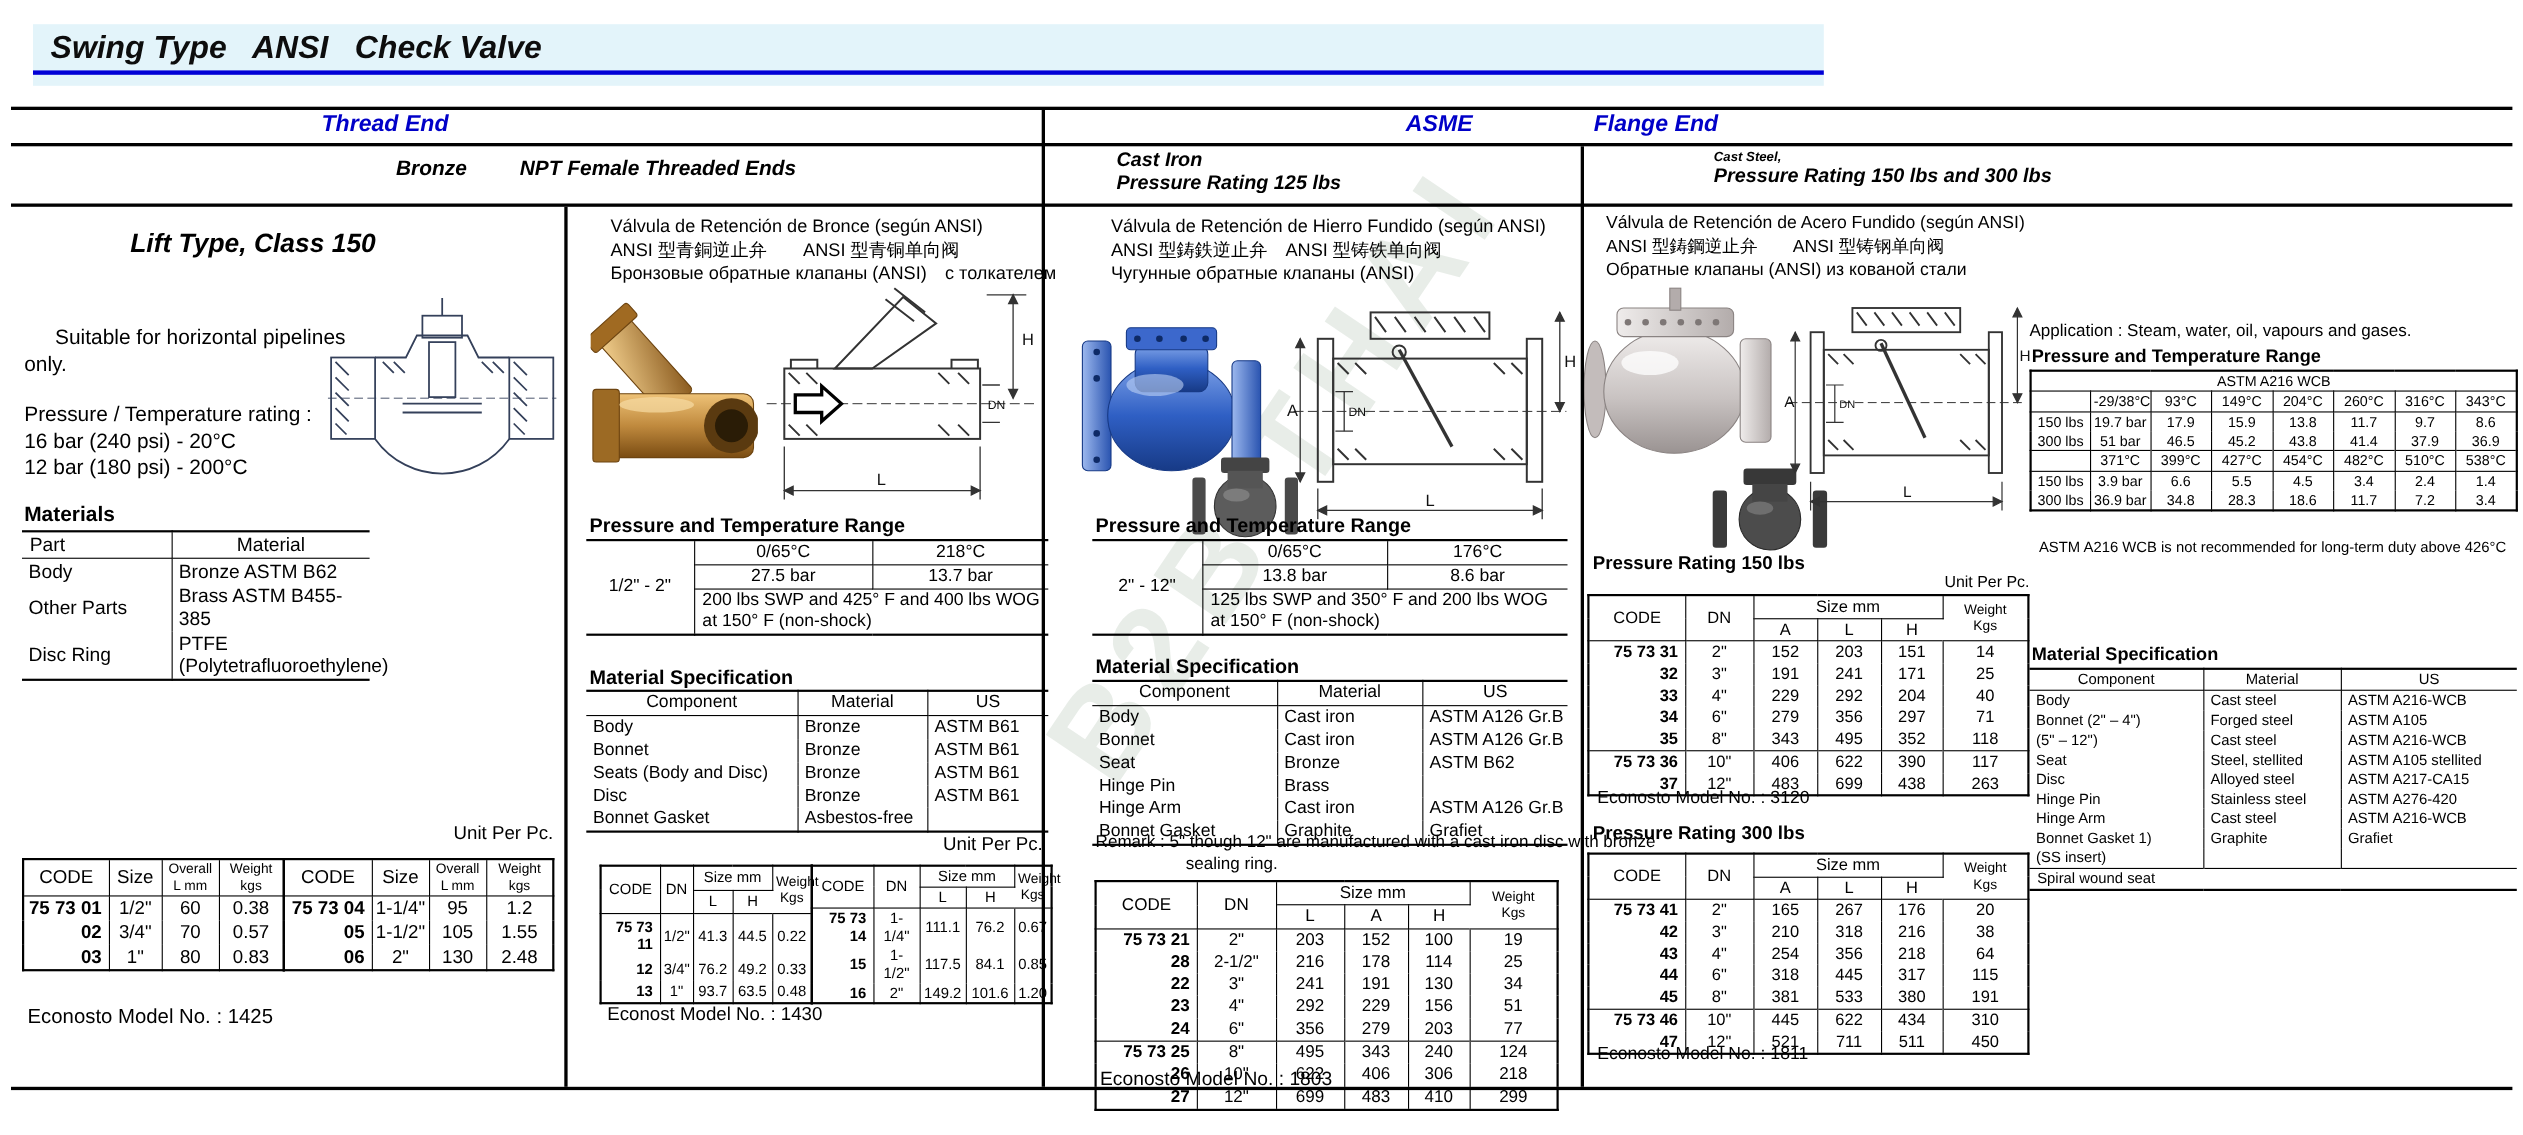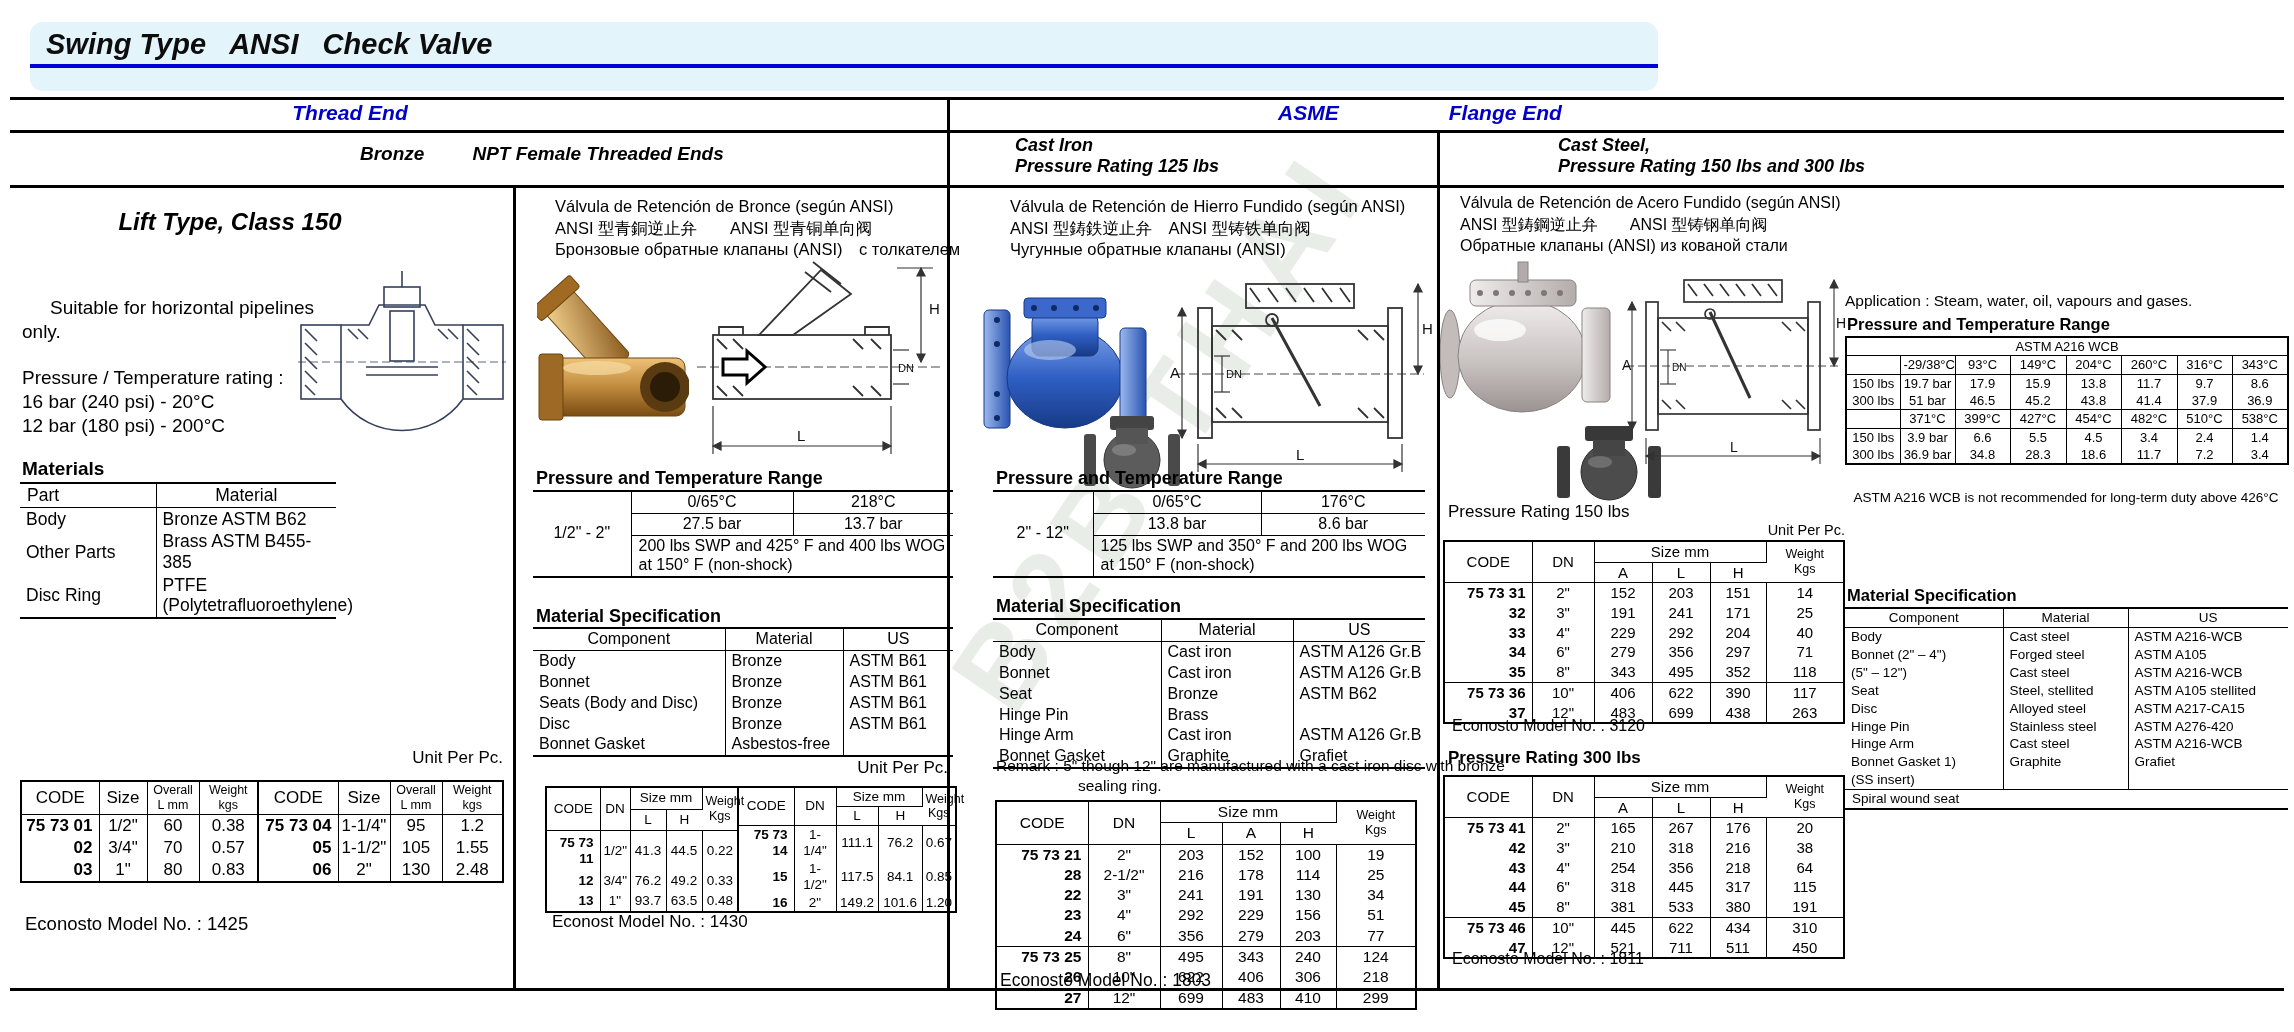--- a/index.html
+++ b/index.html
@@ -33,21 +33,21 @@
   .langline{line-height:21.5px;font-size:16.5px;margin-left:12px;}
   svg text{font-family:"Liberation Sans","DejaVu Sans",sans-serif;}
 </style>
 </head>
 <body>
 
 <div id="page">
 
   <div class="watermark">B2B THAI</div>
 
-  <div class="abs" style="left:30px;top:22px;width:1628px;height:69px;background:#e3f4fa;border-radius:13px;">
+  <div class="abs" style="left:30px;top:22px;width:1628px;height:56px;background:#e3f4fa;">
     <div class="bi pre" style="position:absolute;left:16px;top:6px;font-size:29px;color:#0d0d0d;">Swing Type   ANSI   Check Valve</div>
     <div style="position:absolute;left:0;top:42px;width:100%;height:4px;background:#0000d6;"></div>
   </div>
 
   <div class="hline" style="left:10px;top:97px;width:2274px;"></div>
   <div class="hline" style="left:10px;top:130px;width:2274px;"></div>
   <div class="hline" style="left:10px;top:185px;width:2274px;"></div>
   <div class="hline" style="left:10px;top:988px;width:2274px;"></div>
 
   <div class="vline" style="left:513px;top:188px;height:800px;width:2.5px;"></div>
@@ -62,21 +62,21 @@
 
   <div class="abs" style="left:360px;top:143px;display:flex;gap:48px;">
     <span class="bi" style="font-size:19px;">Bronze</span>
     <span class="bi" style="font-size:19px;">NPT Female Threaded Ends</span>
   </div>
   <div class="abs" style="left:1015px;top:135px;">
     <div class="bi" style="font-size:18px;">Cast Iron</div>
     <div class="bi" style="font-size:18px;">Pressure Rating 125 lbs</div>
   </div>
   <div class="abs" style="left:1558px;top:135px;">
-    <div class="bi" style="font-size:18px;">Cast Steel,</div>
+    <div class="bi" style="font-size:12px;">Cast Steel,</div>
     <div class="bi" style="font-size:18px;">Pressure Rating 150 lbs and 300 lbs</div>
   </div>
 
   <div class="abs bi" style="left:60px;top:208px;width:340px;text-align:center;font-size:24px;">Lift Type, Class 150</div>
 
   <div class="abs" style="left:22px;top:296px;width:300px;font-size:19px;line-height:24px;">
     <div style="text-indent:28px;">Suitable for horizontal pipelines</div>
     <div>only.</div>
     <div style="height:22px;"></div>
     <div>Pressure / Temperature rating :</div>
@@ -862,21 +862,21 @@
           <td>(SS insert)</td>
           <td></td>
           <td></td>
         </tr>
         <tr class="grp">
           <td colspan="3" class="lft">Spiral wound seat</td>
         </tr>
       </tbody>
   </table>
 
-  <div class="abs" style="left:1448px;top:502px;font-weight:normal;font-size:17px;text-align:right;">Pressure Rating 150 lbs</div>
+  <div class="abs" style="left:1448px;top:502px;font-weight:bold;font-size:17px;text-align:right;">Pressure Rating 150 lbs</div>
   <div class="abs" style="left:1740px;top:522px;width:105px;text-align:right;font-size:14.5px;">Unit Per Pc.</div>
   <table class="tbl codes f15" style="position:absolute;left:1443px;top:540px;width:400px;">
     <colgroup>
         <col style="width:88px">
         <col style="width:62px">
         <col style="width:58px">
         <col style="width:58px">
         <col style="width:56px">
         <col style="width:78px">
       </colgroup>

